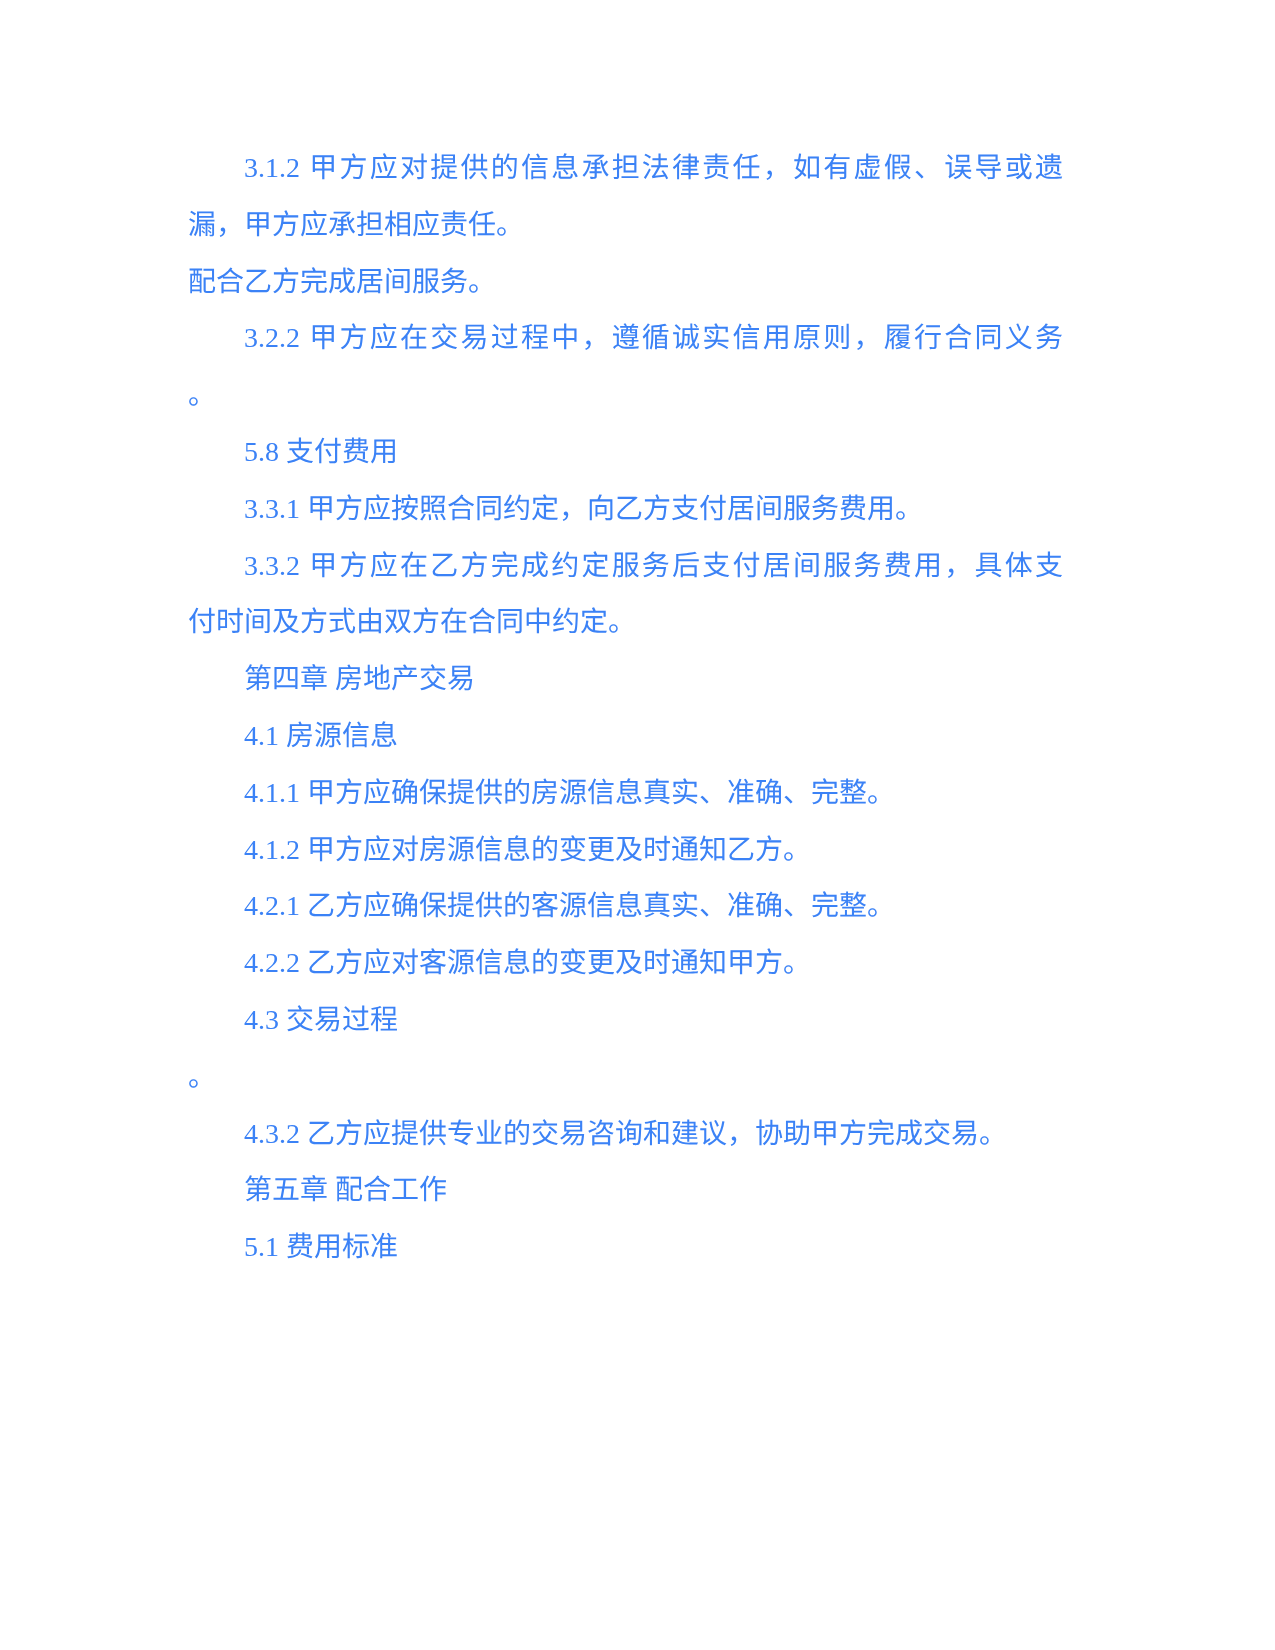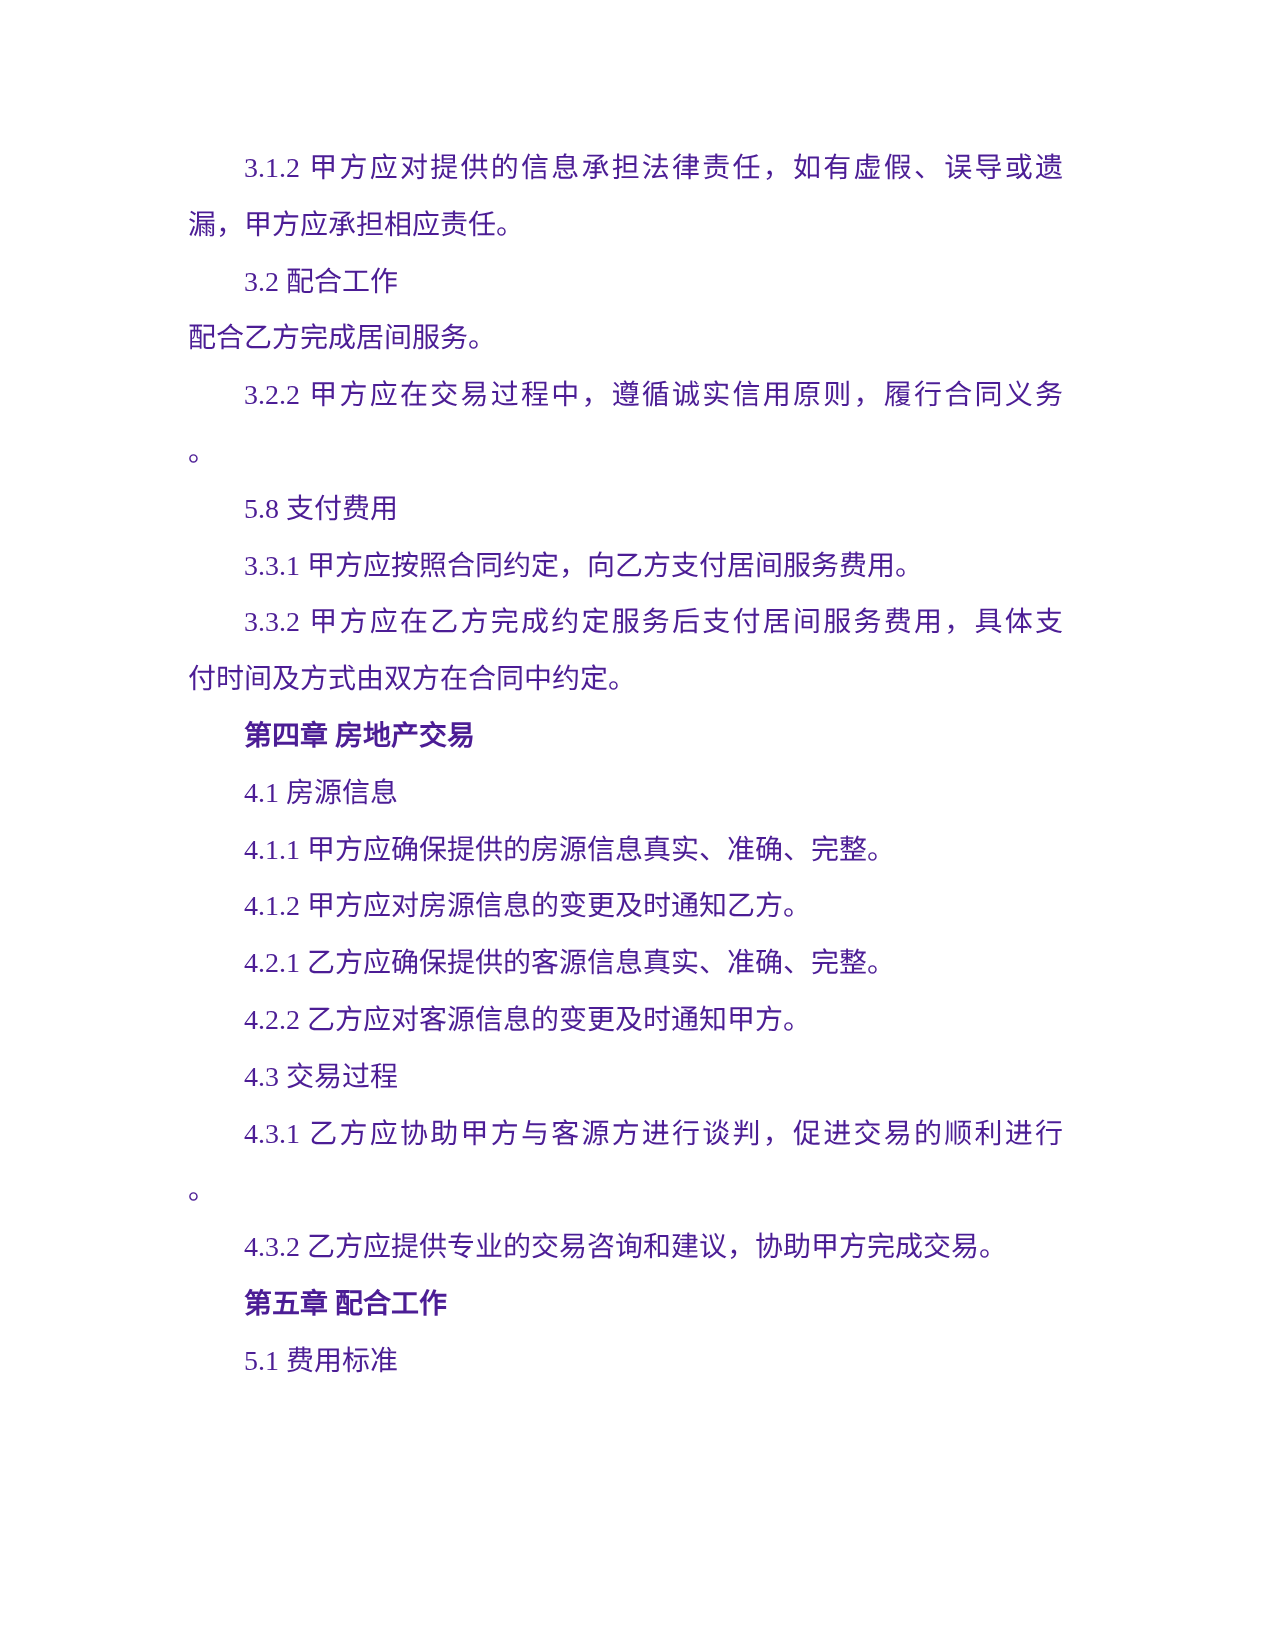--- a/index.html
+++ b/index.html
@@ -18,50 +18,48 @@
     position: absolute;
     left: 188px;
     top: 140px;
     width: 875px;
   }
   .line {
     font-family: "Liberation Serif", "DejaVu Serif", serif;
     font-size: 28px;
     line-height: 56.8px;
     height: 56.8px;
-    color: #4c1d95;
+    color: #3b82f6;
     text-align: justify;
     text-align-last: left;
     white-space: normal;
   }
   .line.indent { text-indent: 56px; }
   .line.fill   { text-align-last: justify; }
-  .line.bold   { font-weight: 700; }
+  .line.bold   { font-weight: 400; }
 </style>
 </head>
 <body>
 
 <div class="page">
   <div class="content">
       <div class="line indent fill">3.1.2 甲方应对提供的信息承担法律责任，如有虚假、误导或遗</div>
       <div class="line">漏，甲方应承担相应责任。</div>
-      <div class="line indent">3.2 配合工作</div>
       <div class="line">配合乙方完成居间服务。</div>
       <div class="line indent fill">3.2.2 甲方应在交易过程中，遵循诚实信用原则，履行合同义务</div>
       <div class="line">。</div>
       <div class="line indent">5.8 支付费用</div>
       <div class="line indent">3.3.1 甲方应按照合同约定，向乙方支付居间服务费用。</div>
       <div class="line indent fill">3.3.2 甲方应在乙方完成约定服务后支付居间服务费用，具体支</div>
       <div class="line">付时间及方式由双方在合同中约定。</div>
       <div class="line indent bold">第四章 房地产交易</div>
       <div class="line indent">4.1 房源信息</div>
       <div class="line indent">4.1.1 甲方应确保提供的房源信息真实、准确、完整。</div>
       <div class="line indent">4.1.2 甲方应对房源信息的变更及时通知乙方。</div>
       <div class="line indent">4.2.1 乙方应确保提供的客源信息真实、准确、完整。</div>
       <div class="line indent">4.2.2 乙方应对客源信息的变更及时通知甲方。</div>
       <div class="line indent">4.3 交易过程</div>
-      <div class="line indent fill">4.3.1 乙方应协助甲方与客源方进行谈判，促进交易的顺利进行</div>
       <div class="line">。</div>
       <div class="line indent">4.3.2 乙方应提供专业的交易咨询和建议，协助甲方完成交易。</div>
       <div class="line indent bold">第五章 配合工作</div>
       <div class="line indent">5.1 费用标准</div>
     </div>
 </div>
 
 </body></html>

